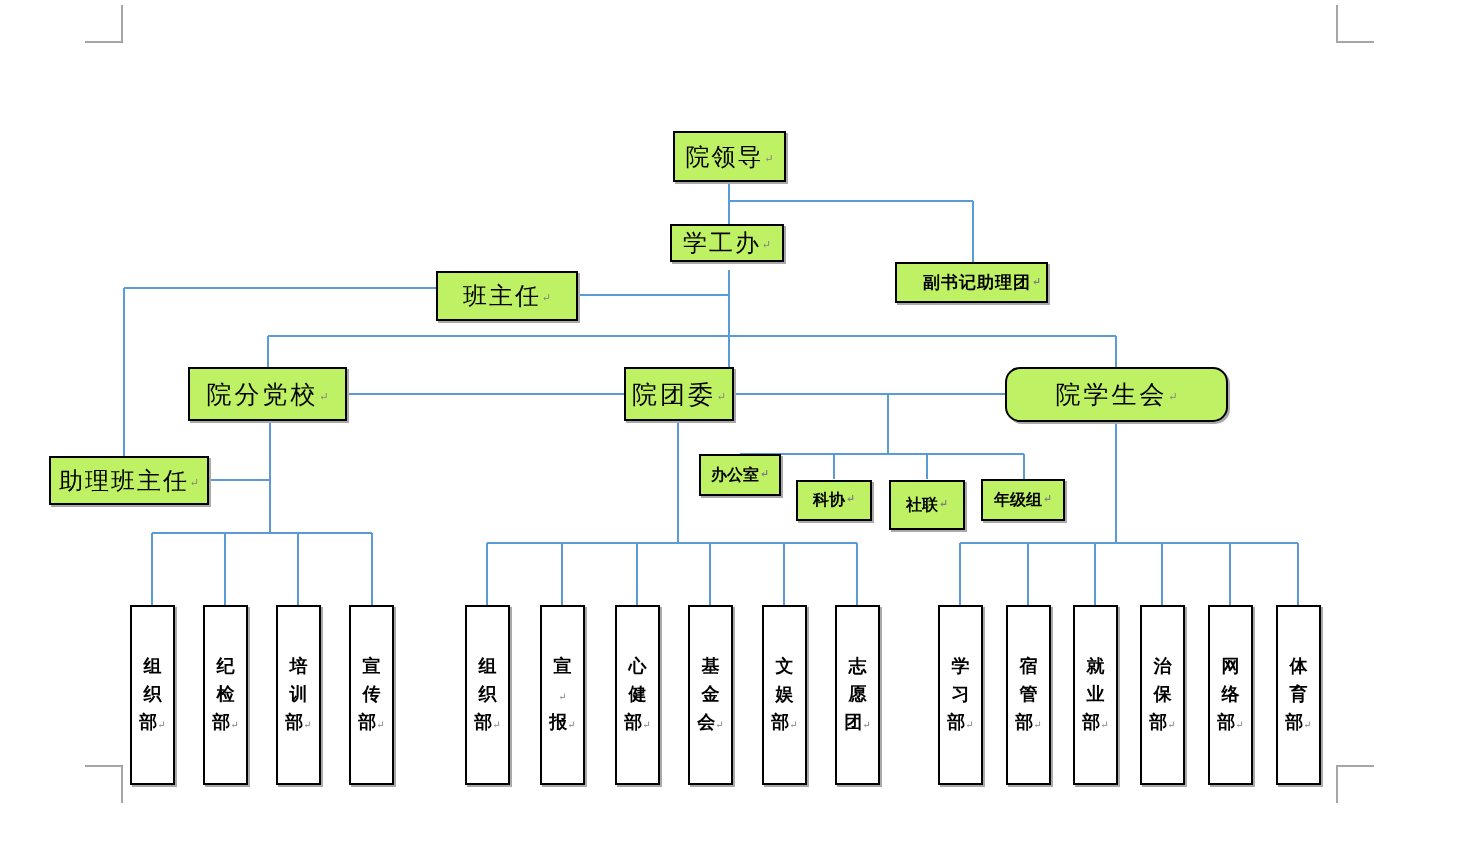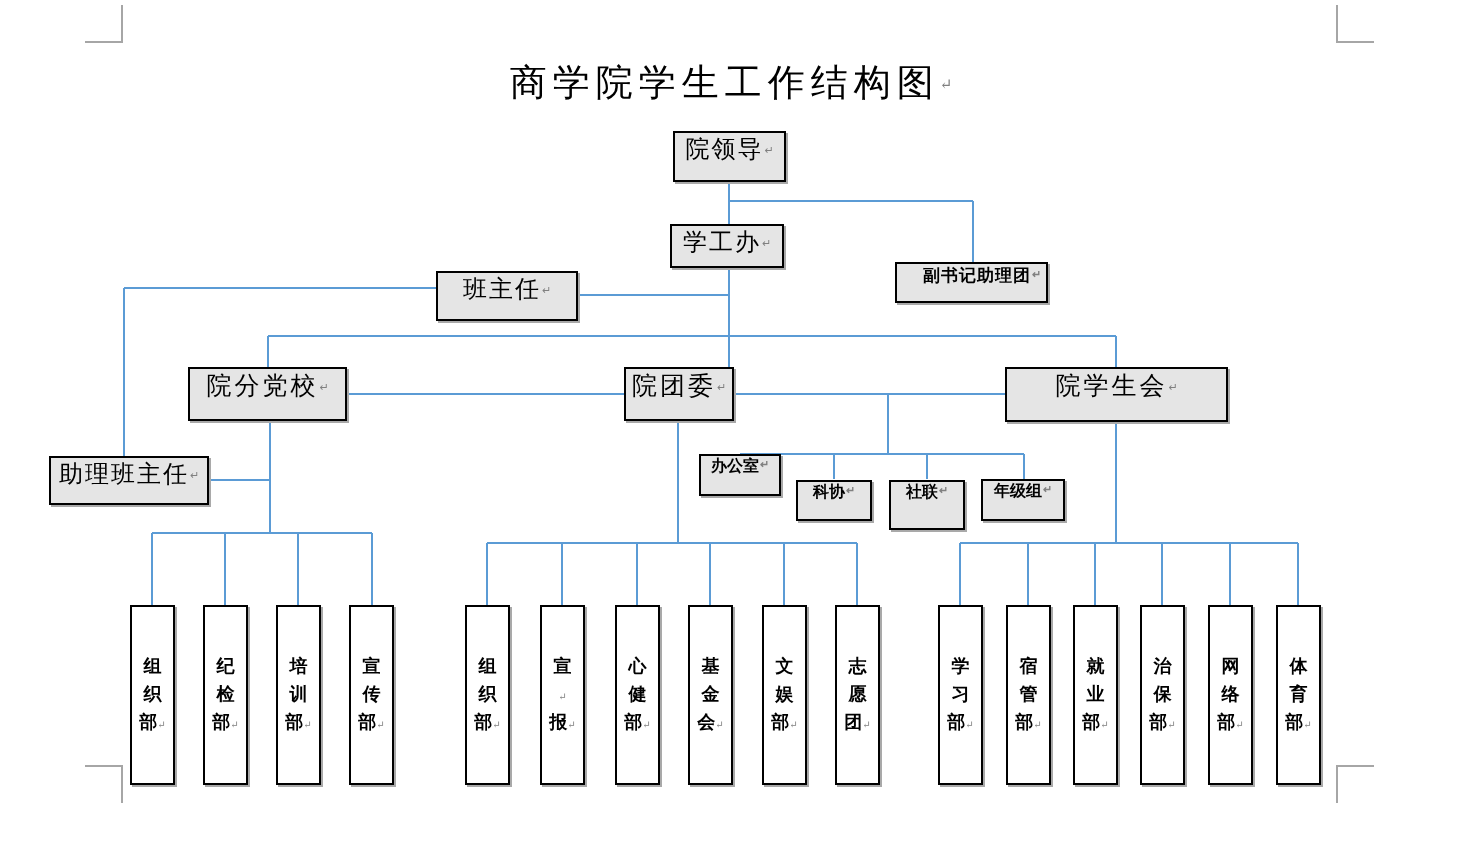--- a/index.html
+++ b/index.html
@@ -65,28 +65,28 @@
   #links {
     position: absolute;
     left: 0;
     top: 0;
   }
 
   
   .node {
     position: absolute;
     box-sizing: border-box;
-    background: #e5e5e5;
+    background: #bef264;
     border: 2px solid #000000;
     box-shadow: 2px 2px 0 0 #a9a9a9;
     display: flex;
+    align-items: center;
     justify-content: center;
     color: #000000;
     z-index: 5;
-    font-family: Liberation Serif, serif;
   }
   .node .txt {
     display: inline-block;
     white-space: nowrap;
   }
   .node .pilcrow {
     font-size: 11px;
     color: #808080;
     vertical-align: 3px;
     letter-spacing: 0;
@@ -128,23 +128,20 @@
 </head>
 <body>
 
 <div id="page">
 
   <div class="crop tl" style="left:85px;  top:5px;"></div>
   <div class="crop tr" style="left:1336px;top:5px;"></div>
   <div class="crop bl" style="left:85px;  top:765px;"></div>
   <div class="crop br" style="left:1336px;top:765px;"></div>
 
-  <div id="title">
-    <span>商学院学生工作结构图</span><span class="pilcrow">↵</span>
-  </div>
 
   <svg id="links" width="1462" height="853">
     <g stroke="#5B9BD5" stroke-width="1.6" fill="none" shape-rendering="crispEdges">
 
       <line x1="729" y1="182" x2="729" y2="225"></line>
 
       <line x1="729" y1="201" x2="973" y2="201"></line>
       <line x1="973" y1="201" x2="973" y2="262"></line>
 
       <line x1="729" y1="270" x2="729" y2="368"></line>
@@ -199,21 +196,21 @@
       <line x1="1162" y1="543" x2="1162" y2="605"></line>
       <line x1="1230" y1="543" x2="1230" y2="605"></line>
       <line x1="1298" y1="543" x2="1298" y2="605"></line>
     </g>
   </svg>
 
   <div class="node n-reg" style="left:673px; top:131px; width:113px; height:51px;">
     <span class="txt"><span>院领导</span><span class="pilcrow">↵</span></span>
   </div>
 
-  <div class="node n-reg" style="left:670px; top:224px; width:114px; height:44px;">
+  <div class="node n-reg" style="left:670px; top:224px; width:114px; height:38px;">
     <span class="txt"><span>学工办</span><span class="pilcrow">↵</span></span>
   </div>
 
   <div class="node n-bold" style="left:895px; top:262px; width:153px; height:41px;">
     <span class="txt"><span>副书记助理团</span><span class="pilcrow">↵</span></span>
   </div>
 
   <div class="node n-reg" style="left:436px; top:271px; width:142px; height:50px;">
     <span class="txt"><span>班主任</span><span class="pilcrow">↵</span></span>
   </div>
@@ -223,21 +220,21 @@
   </div>
 
   <div class="node n-reg-lg" style="left:188px; top:367px; width:159px; height:54px;">
     <span class="txt"><span>院分党校</span><span class="pilcrow">↵</span></span>
   </div>
 
   <div class="node n-reg-lg" style="left:624px; top:367px; width:110px; height:54px;">
     <span class="txt"><span>院团委</span><span class="pilcrow">↵</span></span>
   </div>
 
-  <div class="node n-reg-lg" style="left:1005px; top:367px; width:223px; height:55px;">
+  <div class="node n-reg-lg" style="left:1005px; top:367px; width:223px; height:55px;border-radius:15px;">
     <span class="txt"><span>院学生会</span><span class="pilcrow">↵</span></span>
   </div>
 
   <div class="node n-bold-sm" style="left:699px; top:454px; width:82px; height:42px;">
     <span class="txt"><span>办公室</span><span class="pilcrow">↵</span></span>
   </div>
   <div class="node n-bold-sm" style="left:796px; top:480px; width:76px; height:41px;">
     <span class="txt"><span>科协</span><span class="pilcrow">↵</span></span>
   </div>
   <div class="node n-bold-sm" style="left:889px; top:480px; width:76px; height:50px;">

